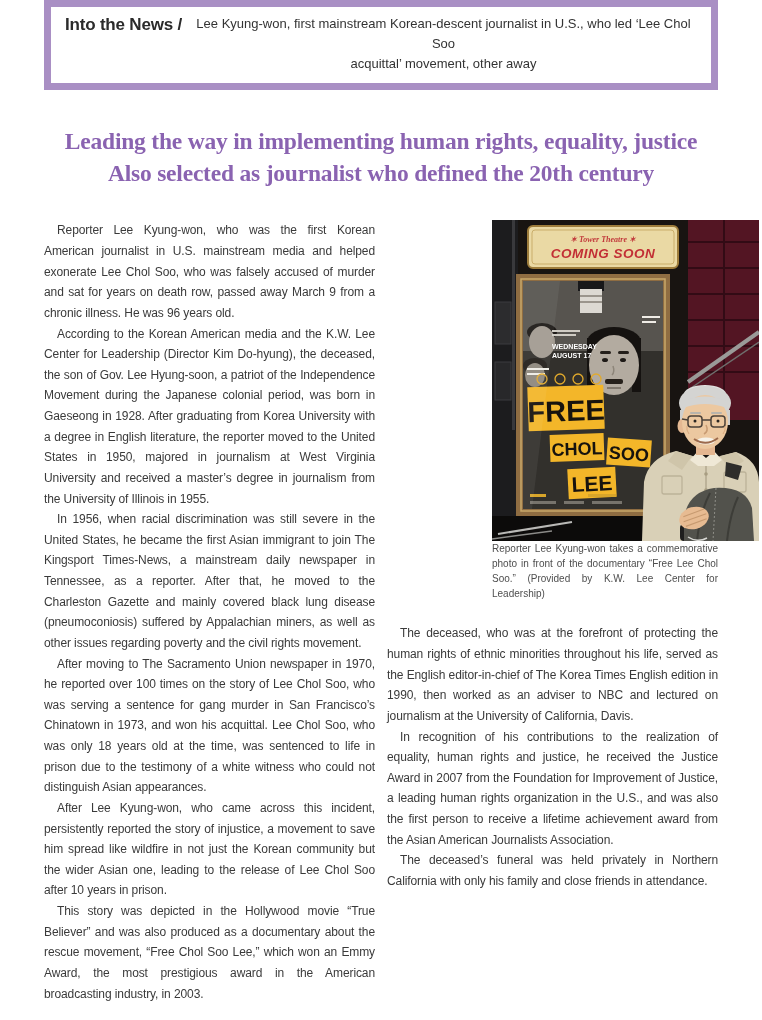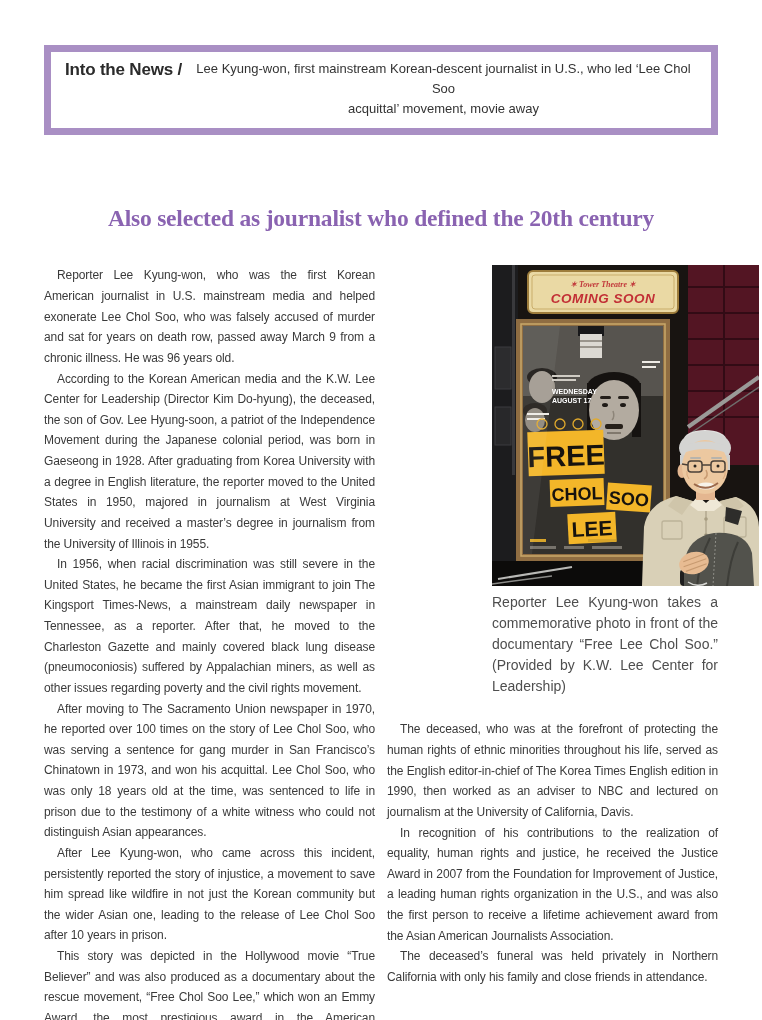--- a/index.html
+++ b/index.html
@@ -6,21 +6,21 @@
   html,body { background:#ffffff; }
   body { font-family:"Liberation Sans", sans-serif; color:#3a3a3a; }
   .page {
     position:relative; width:762px; height:1020px; margin:0 auto;
     background:#ffffff; overflow:hidden;
   }
   .content { padding:0 44px; }
 
   
   .kicker-box {
-    margin-top:45px; border:7px solid #a98fc4; background:#fff;
+    border:7px solid #a98fc4; background:#fff;
     padding:7px 12px 9px 14px; display:flex; align-items:flex-start;
   }
   .kicker {
     font-size:17px; font-weight:bold; color:#2b2b2b; white-space:nowrap;
     letter-spacing:-0.2px; padding-top:1px;
   }
   .headline { flex:1; text-align:center; font-size:13px; font-weight:normal; color:#333; line-height:1.55; padding-left:6px; }
 
   
   .title {
@@ -32,40 +32,40 @@
   
   .columns { display:flex; gap:12px; margin-top:31px; min-height:688px; }
   .col { flex:1; min-width:0; }
   .body-para {
     font-size:12px; line-height:1.72; text-align:justify; text-indent:13px;
     color:#3a3a3a; letter-spacing:-0.1px;
   }
   .figure-block { width:226px; margin:0 0 22px auto; }
   .photo-svg { display:block; width:267px; height:321px; background:#151210; }
   .photo-caption {
-    margin-top:6px; font-size:14px; line-height:1.5; color:#4e4e4e;
+    font-size:10px; line-height:1.5; color:#4e4e4e;
     text-align:justify;
   }
 </style>
 </head>
 <body>
 
 <div class="page">
   <div class="content">
 
     <header class="kicker-box">
       <span class="kicker">Into the News /</span>
       <div class="headline">
         <div>Lee Kyung-won, first mainstream Korean-descent journalist in U.S., who led ‘Lee Chol Soo</div>
-        <div>acquittal’ movement, movie away</div>
+        <div>acquittal’ movement, other away</div>
       </div>
     </header>
 
     <h1 class="title">
-      <br>
+      <span>Leading the way in implementing human rights, equality, justice</span><br>
       <span>Also selected as journalist who defined the 20th century</span>
     </h1>
 
     <div class="columns">
 
       <div class="col">
           <p class="body-para">Reporter Lee Kyung-won, who was the first Korean American journalist in U.S. mainstream media and helped exonerate Lee Chol Soo, who was falsely accused of murder and sat for years on death row, passed away March 9 from a chronic illness. He was 96 years old.</p>
           <p class="body-para">According to the Korean American media and the K.W. Lee Center for Leadership (Director Kim Do-hyung), the deceased, the son of Gov. Lee Hyung-soon, a patriot of the Independence Movement during the Japanese colonial period, was born in Gaeseong in 1928. After graduating from Korea University with a degree in English literature, the reporter moved to the United States in 1950, majored in journalism at West Virginia University and received a master’s degree in journalism from the University of Illinois in 1955.</p>
           <p class="body-para">In 1956, when racial discrimination was still severe in the United States, he became the first Asian immigrant to join The Kingsport Times-News, a mainstream daily newspaper in Tennessee, as a reporter. After that, he moved to the Charleston Gazette and mainly covered black lung disease (pneumoconiosis) suffered by Appalachian miners, as well as other issues regarding poverty and the civil rights movement.</p>
           <p class="body-para">After moving to The Sacramento Union newspaper in 1970, he reported over 100 times on the story of Lee Chol Soo, who was serving a sentence for gang murder in San Francisco’s Chinatown in 1973, and won his acquittal. Lee Chol Soo, who was only 18 years old at the time, was sentenced to life in prison due to the testimony of a white witness who could not distinguish Asian appearances.</p>

